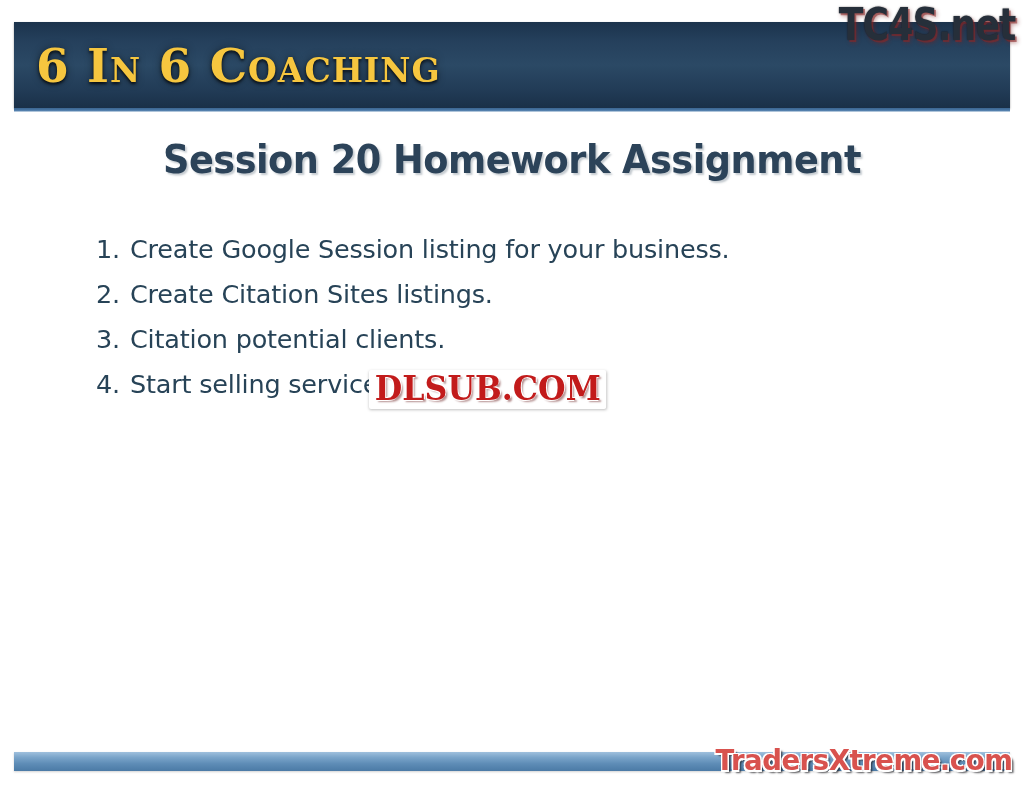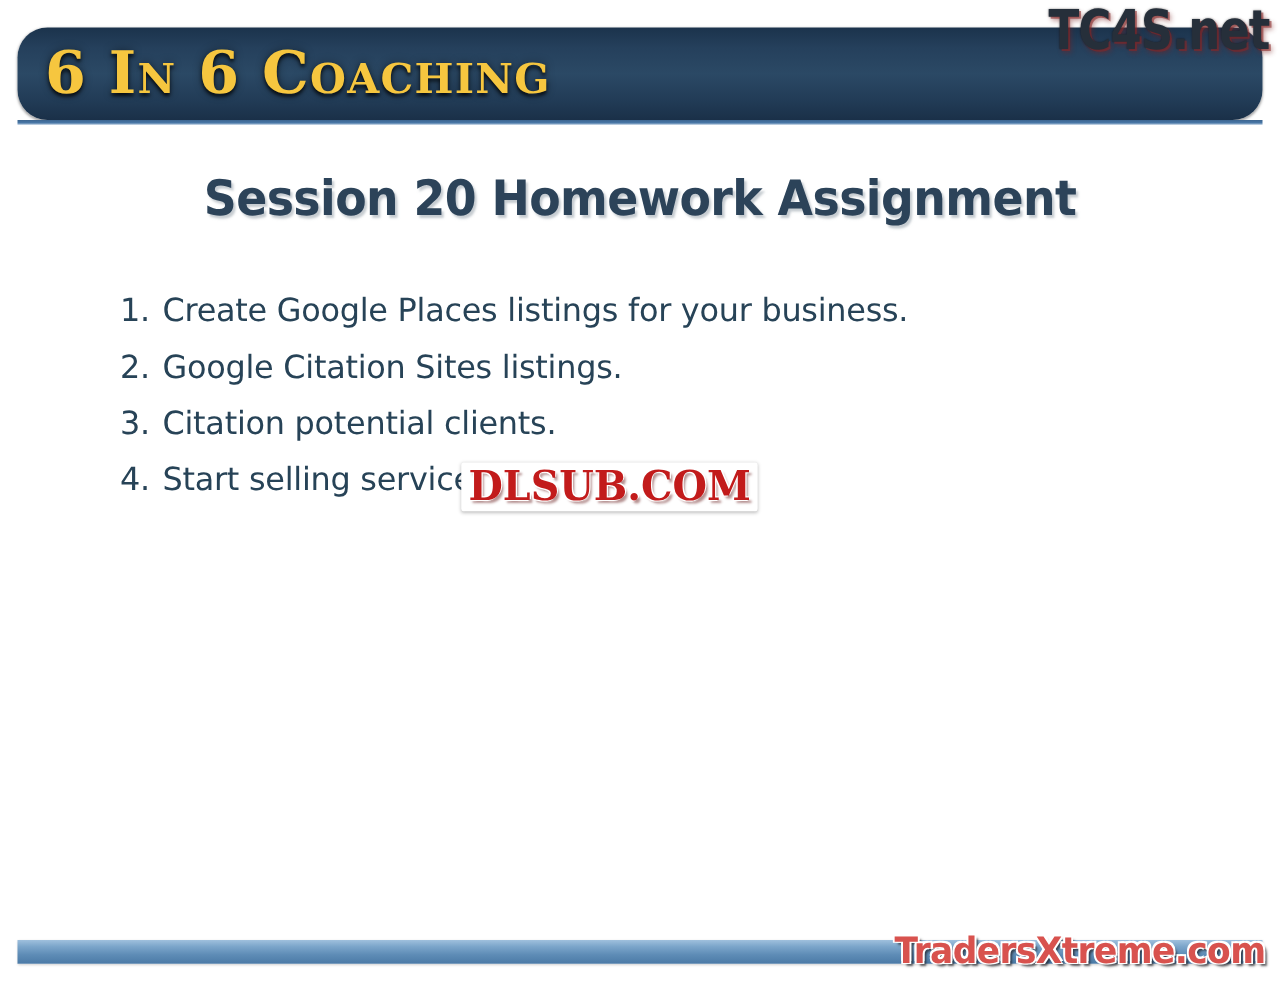--- a/index.html
+++ b/index.html
@@ -17,30 +17,29 @@
     background: #ffffff;
     overflow: hidden;
   }
 
   
   #header-banner {
     position: absolute;
     left: 14px;
     top: 22px;
     width: 996px;
-    height: 74px;
+    height: 86px;
     background:
       linear-gradient(to bottom,
         #1b334c 0%,
         #25405c 22%,
         #2b4965 50%,
         #223c57 78%,
         #1a3048 100%);
     box-shadow: 0 1px 2px rgba(0,0,0,0.35);
-    border-radius: 24px;
   }
   #header-banner::after {
     content: "";
     position: absolute;
     left: 0;
     right: 0;
     bottom: -4px;
     height: 4px;
     background: linear-gradient(to bottom, #3c6590 0%, #4a79a8 60%, #dce6f0 100%);
   }
@@ -198,25 +197,25 @@
     <div id="banner-title">6 In 6 Coaching</div>
   </div>
 
   <div id="tc4s-watermark">TC4S.net</div>
 
   <div id="slide-title">Session 20 Homework Assignment</div>
 
   <ul id="homework-list">
     <li>
       <span class="li-num">1.</span>
-      <span class="li-text">Create Google Places listings for your business.</span>
+      <span class="li-text">Create Google Session listing for your business.</span>
     </li>
     <li>
       <span class="li-num">2.</span>
-      <span class="li-text">Google Citation Sites listings.</span>
+      <span class="li-text">Create Citation Sites listings.</span>
     </li>
     <li>
       <span class="li-num">3.</span>
       <span class="li-text">Citation potential clients.</span>
     </li>
     <li>
       <span class="li-num">4.</span>
       <span class="li-text">Start selling services.</span>
     </li>
   </ul>

